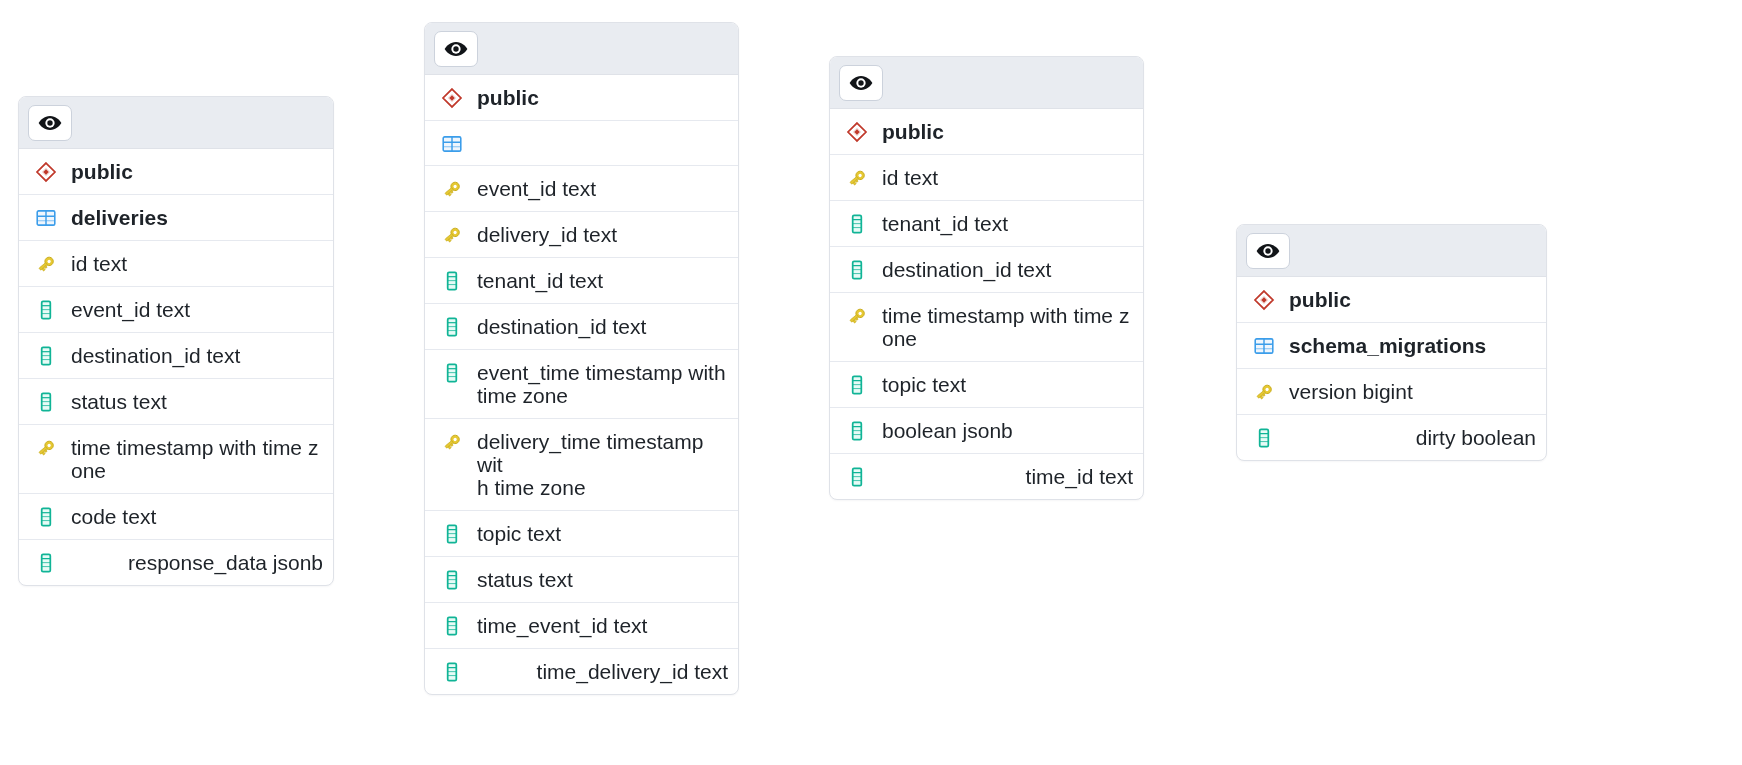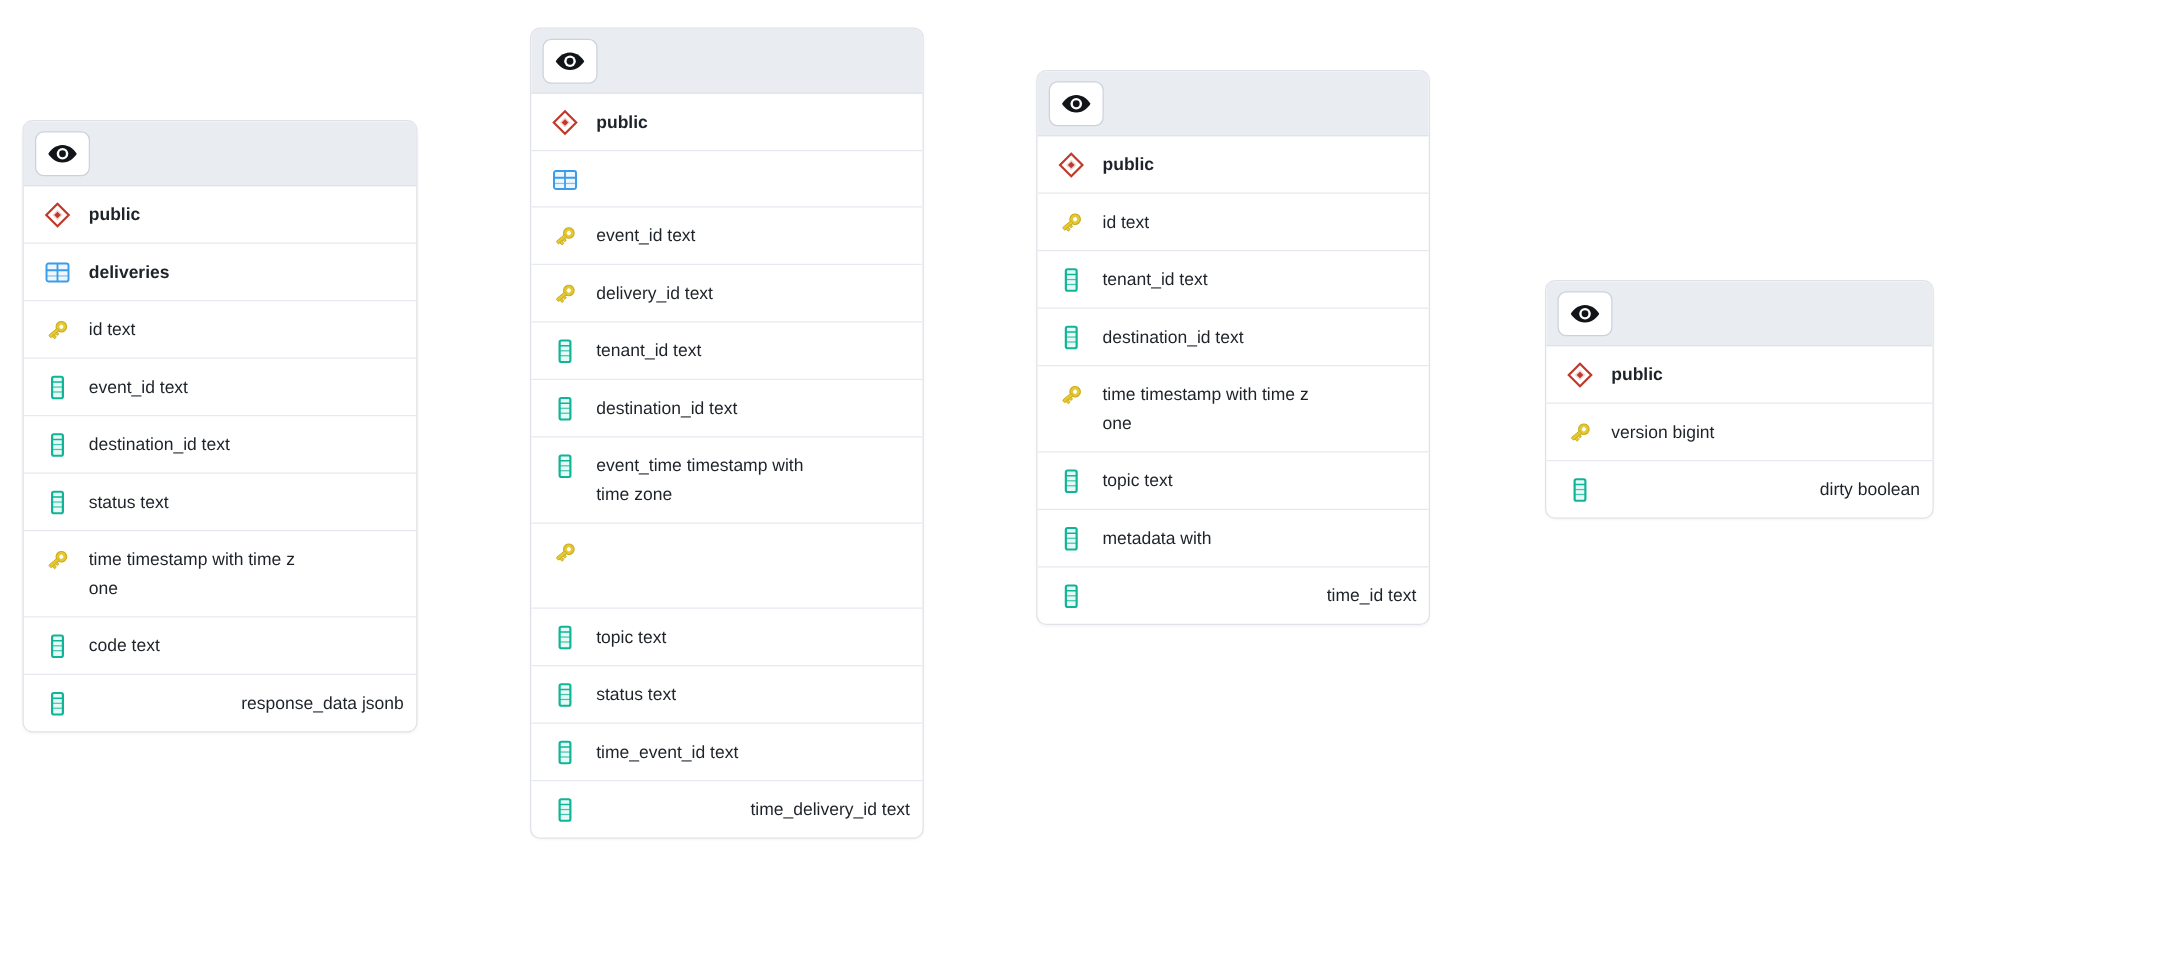--- a/index.html
+++ b/index.html
@@ -71,21 +71,21 @@
     flex: 0 0 auto;
     width: 30px;
     display: flex;
     align-items: flex-start;
     justify-content: center;
     padding-top: 12px;
   }
 
   .row-label {
     flex: 1 1 auto;
-    font-size: 14px;
+    font-size: 21px;
     color: #1e2329;
     line-height: 23px;
     padding: 11px 0 11px 10px;
     white-space: pre-line;
     overflow-wrap: anywhere;
   }
 
   .row-label.bold {
     font-weight: bold;
   }
@@ -315,20 +315,22 @@
           <svg width="22" height="22" viewBox="0 0 24 24" aria-hidden="true">
             <g transform="rotate(-40 12 12)">
               <circle cx="16.4" cy="12" r="4.6" fill="#e6c832" stroke="#c9ad1f" stroke-width="1"></circle>
               <circle cx="16.4" cy="12" r="1.8" fill="#ffffff"></circle>
               <rect x="3.2" y="10.6" width="9.6" height="2.9" rx="0.7" fill="#e6c832" stroke="#c9ad1f" stroke-width="0.8"></rect>
               <rect x="5.0" y="13.2" width="2.3" height="3.0" rx="0.6" fill="#e6c832" stroke="#c9ad1f" stroke-width="0.8"></rect>
               <rect x="8.6" y="13.2" width="2.1" height="2.3" rx="0.6" fill="#e6c832" stroke="#c9ad1f" stroke-width="0.8"></rect>
             </g>
           </svg>
         </div>
+        <div class="row-label">delivery_time timestamp wit
+h time zone</div>
       </div>
       <div class="row">
         <div class="row-icon">
           <svg width="20" height="22" viewBox="0 0 20 24" aria-hidden="true">
             <rect x="5.3" y="2.6" width="9.4" height="18.8" rx="1.5" fill="#e7fbf6" stroke="#10b496" stroke-width="1.9"></rect>
             <line x1="5.3" y1="7.3" x2="14.7" y2="7.3" stroke="#10b496" stroke-width="1.3"></line>
             <line x1="5.3" y1="11.6" x2="14.7" y2="11.6" stroke="#10b496" stroke-width="1.1" opacity="0.75"></line>
             <line x1="5.3" y1="15.9" x2="14.7" y2="15.9" stroke="#10b496" stroke-width="1.1" opacity="0.75"></line>
           </svg>
         </div>
@@ -454,21 +456,21 @@
       </div>
       <div class="row">
         <div class="row-icon">
           <svg width="20" height="22" viewBox="0 0 20 24" aria-hidden="true">
             <rect x="5.3" y="2.6" width="9.4" height="18.8" rx="1.5" fill="#e7fbf6" stroke="#10b496" stroke-width="1.9"></rect>
             <line x1="5.3" y1="7.3" x2="14.7" y2="7.3" stroke="#10b496" stroke-width="1.3"></line>
             <line x1="5.3" y1="11.6" x2="14.7" y2="11.6" stroke="#10b496" stroke-width="1.1" opacity="0.75"></line>
             <line x1="5.3" y1="15.9" x2="14.7" y2="15.9" stroke="#10b496" stroke-width="1.1" opacity="0.75"></line>
           </svg>
         </div>
-        <div class="row-label">metadata with</div>
+        <div class="row-label">boolean jsonb</div>
       </div>
       <div class="row">
         <div class="row-icon">
           <svg width="20" height="22" viewBox="0 0 20 24" aria-hidden="true">
             <rect x="5.3" y="2.6" width="9.4" height="18.8" rx="1.5" fill="#e7fbf6" stroke="#10b496" stroke-width="1.9"></rect>
             <line x1="5.3" y1="7.3" x2="14.7" y2="7.3" stroke="#10b496" stroke-width="1.3"></line>
             <line x1="5.3" y1="11.6" x2="14.7" y2="11.6" stroke="#10b496" stroke-width="1.1" opacity="0.75"></line>
             <line x1="5.3" y1="15.9" x2="14.7" y2="15.9" stroke="#10b496" stroke-width="1.1" opacity="0.75"></line>
           </svg>
         </div>
@@ -493,20 +495,31 @@
             <path d="M12 2.2 21.8 12 12 21.8 2.2 12z" fill="#ffffff" stroke="#c0392b" stroke-width="1.9"></path>
             <path d="M12 7.4 16.6 12 12 16.6 7.4 12z" fill="#c0392b" opacity="0.22"></path>
             <path d="M12 9.1 14.9 12 12 14.9 9.1 12z" fill="#c0392b"></path>
           </svg>
         </div>
         <div class="row-label bold">public</div>
       </div>
       <div class="row">
         <div class="row-icon">
           <svg width="22" height="22" viewBox="0 0 24 24" aria-hidden="true">
+            <rect x="2.4" y="4.2" width="19.2" height="15.6" rx="1.6" fill="#eff6fd" stroke="#3b9dea" stroke-width="1.7"></rect>
+            <line x1="2.4" y1="10" x2="21.6" y2="10" stroke="#3b9dea" stroke-width="1.6"></line>
+            <line x1="12" y1="4.2" x2="12" y2="19.8" stroke="#3b9dea" stroke-width="1.6"></line>
+            <line x1="2.4" y1="15" x2="21.6" y2="15" stroke="#3b9dea" stroke-width="1.1" opacity="0.6"></line>
+          </svg>
+        </div>
+        <div class="row-label bold">schema_migrations</div>
+      </div>
+      <div class="row">
+        <div class="row-icon">
+          <svg width="22" height="22" viewBox="0 0 24 24" aria-hidden="true">
             <g transform="rotate(-40 12 12)">
               <circle cx="16.4" cy="12" r="4.6" fill="#e6c832" stroke="#c9ad1f" stroke-width="1"></circle>
               <circle cx="16.4" cy="12" r="1.8" fill="#ffffff"></circle>
               <rect x="3.2" y="10.6" width="9.6" height="2.9" rx="0.7" fill="#e6c832" stroke="#c9ad1f" stroke-width="0.8"></rect>
               <rect x="5.0" y="13.2" width="2.3" height="3.0" rx="0.6" fill="#e6c832" stroke="#c9ad1f" stroke-width="0.8"></rect>
               <rect x="8.6" y="13.2" width="2.1" height="2.3" rx="0.6" fill="#e6c832" stroke="#c9ad1f" stroke-width="0.8"></rect>
             </g>
           </svg>
         </div>
         <div class="row-label">version bigint</div>

